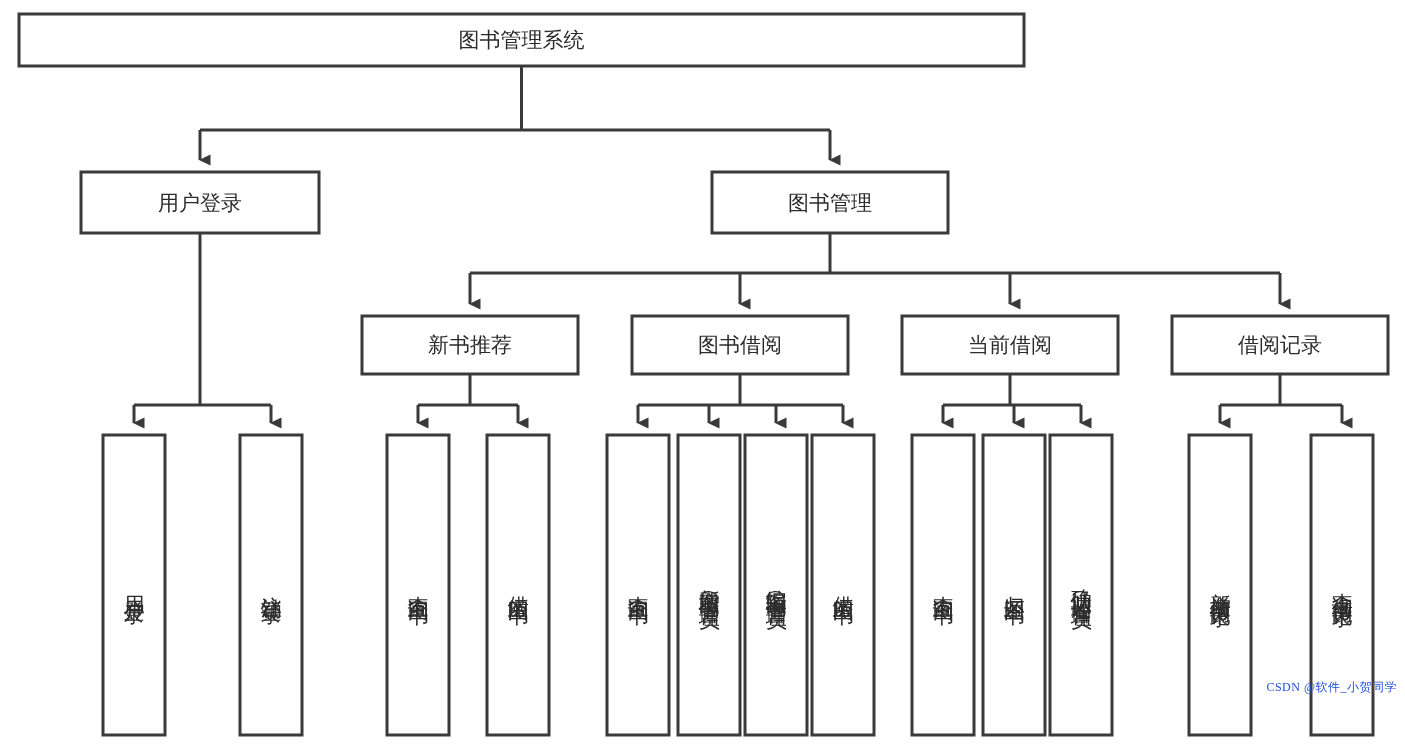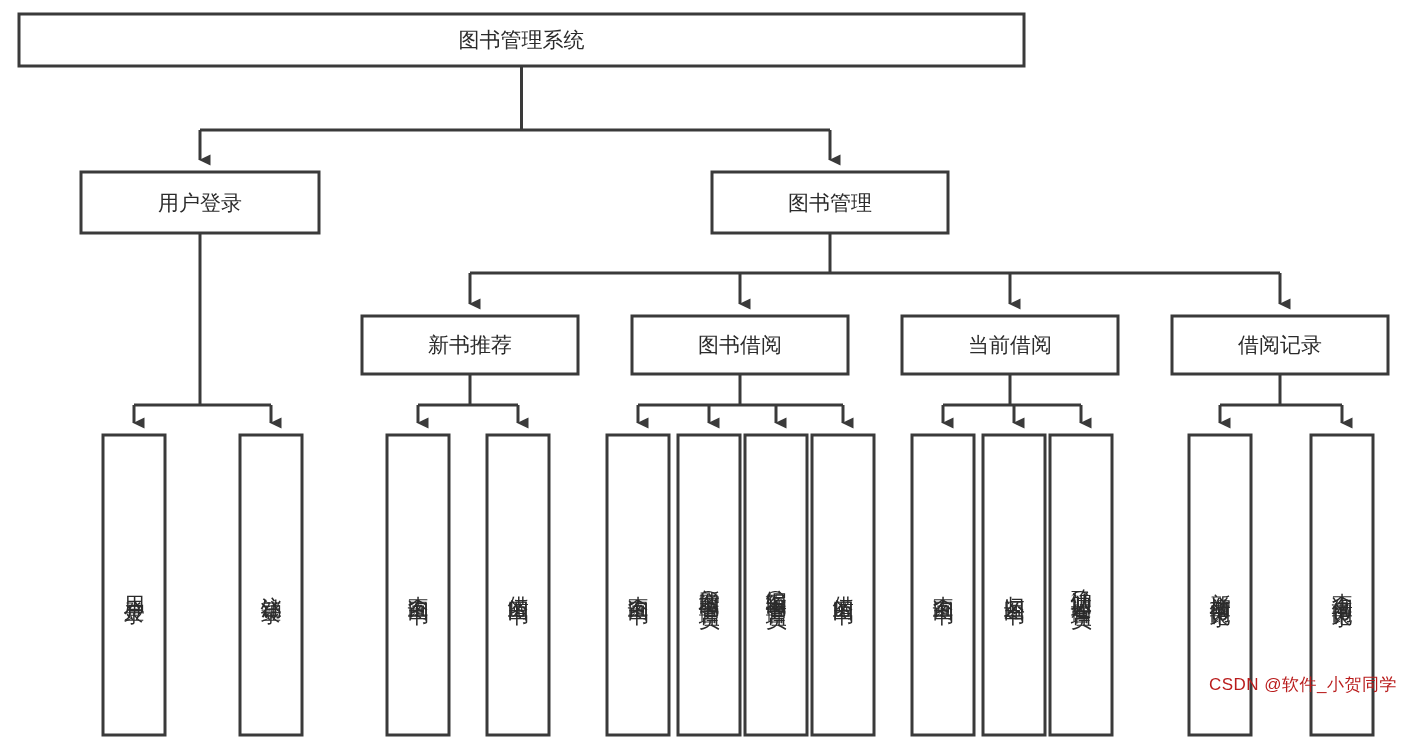--- a/index.html
+++ b/index.html
@@ -61,23 +61,23 @@
     align-items: center;
     justify-content: center;
     text-align: center;
     white-space: nowrap;
     pointer-events: none;
   }
   .watermark {
     position: absolute;
     right: 8px;
     bottom: 4px;
-    font-family: Liberation Sans, sans-serif;
-    font-size: 17px;
-    color: #b91c1c;
+    font-family: Liberation Serif, serif;
+    font-size: 12px;
+    color: #1d4ed8;
     white-space: nowrap;
     letter-spacing: 0.5px;
   }
 </style>
 </head>
 <body>
 
 <div id="diagram-root">
 
   <svg id="tree-svg" viewBox="0 0 1405 747">

